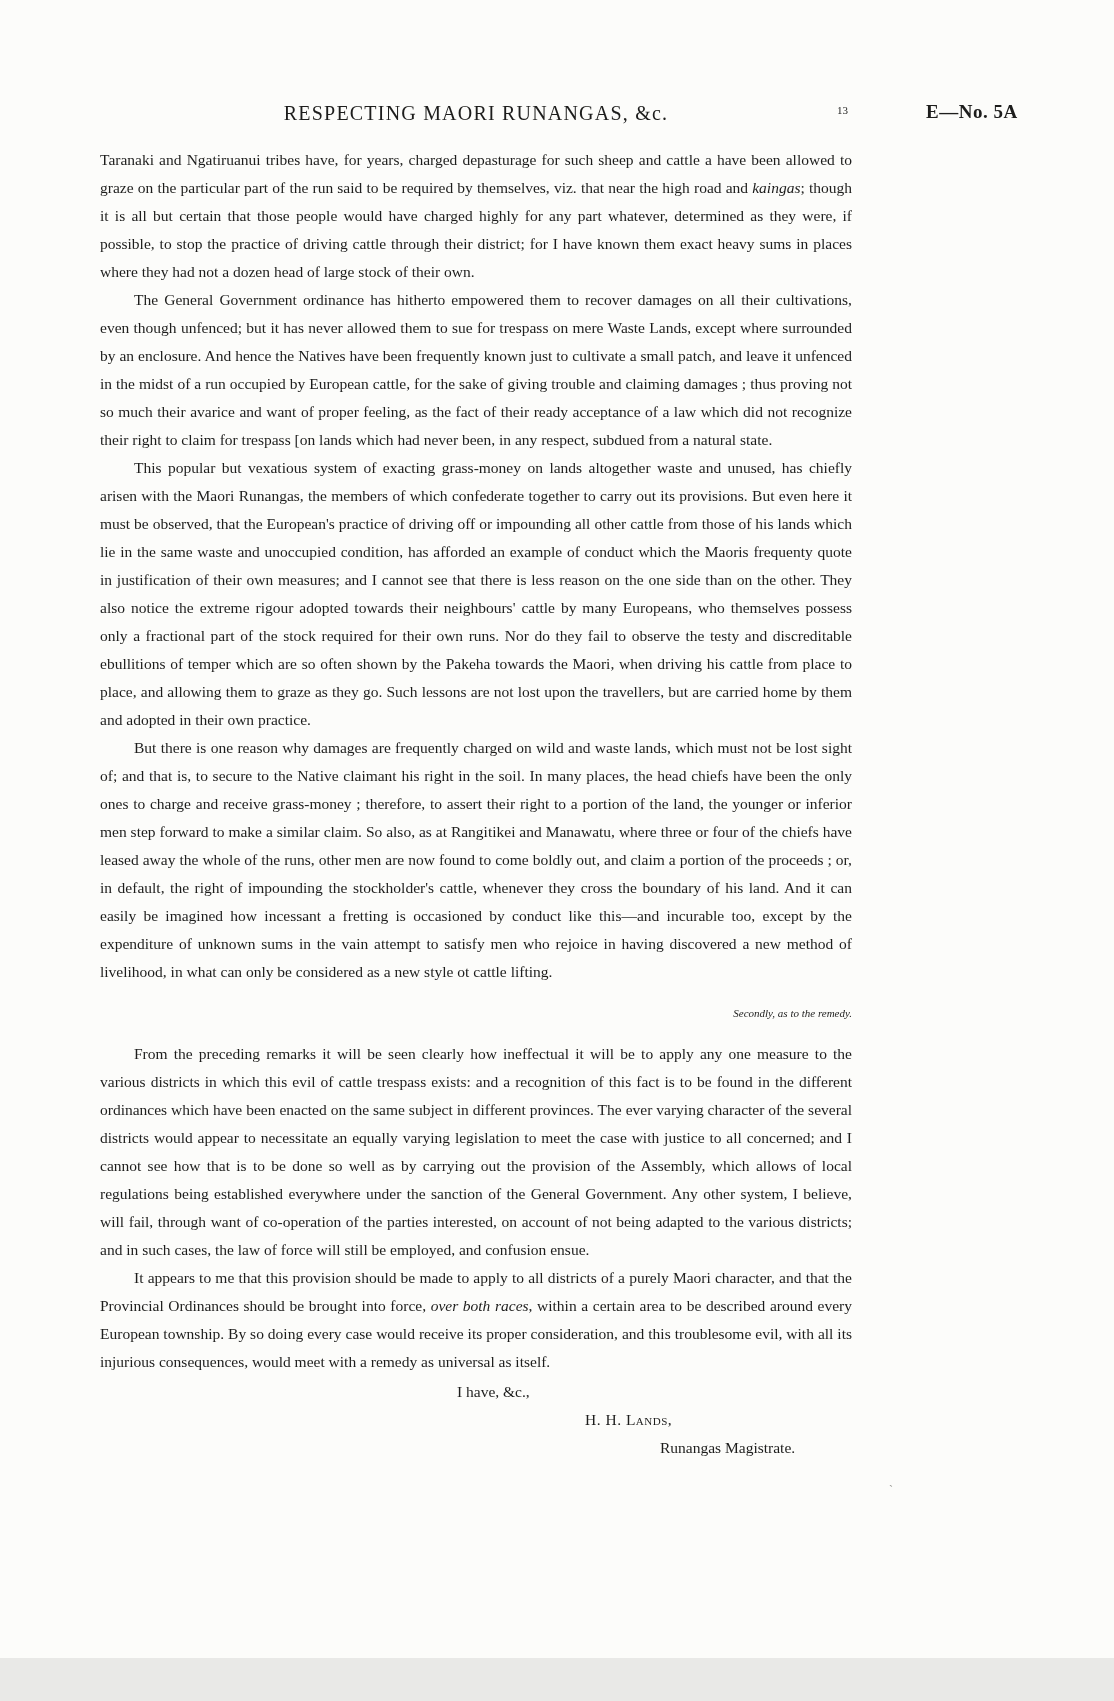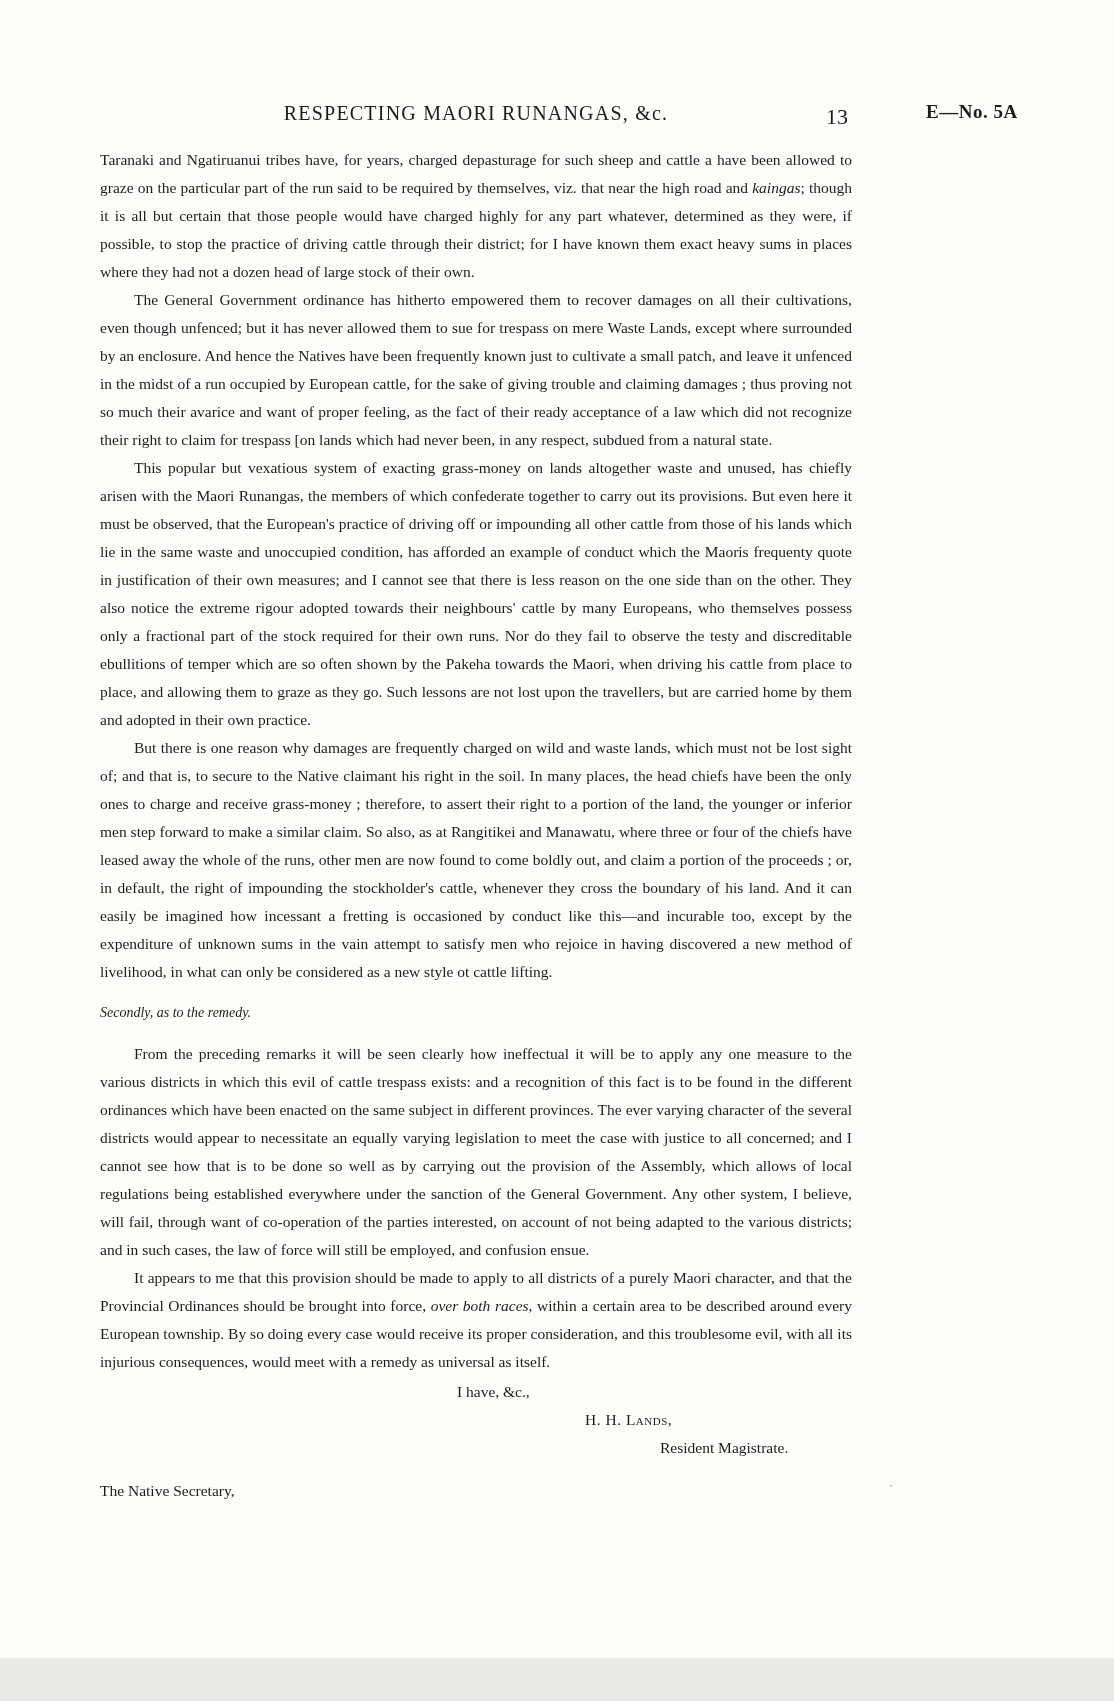--- a/index.html
+++ b/index.html
@@ -25,21 +25,21 @@
     left: 0; right: 0;
     text-align: center;
     font-size: 20px;
     letter-spacing: 1.2px;
     white-space: nowrap;
   }
   .page-number {
     position: absolute;
     right: 4px;
     top: 2px;
-    font-size: 22px;
+    font-size: 11px;
   }
   .doc-ref {
     position: absolute;
     top: 101px;
     left: 926px;
     font-size: 19px;
     font-weight: bold;
     letter-spacing: 0.5px;
     white-space: nowrap;
   }
@@ -50,24 +50,24 @@
     width: 752px;
     font-size: 15.5px;
     line-height: 28px;
     text-align: justify;
   }
   .para { margin: 0; text-indent: 34px; }
   .para.no-indent { text-indent: 0; }
   .it { font-style: italic; }
   .section-heading {
     margin: 13px 0 13px 0;
-    text-align: left;
+    text-align: right;
     font-style: italic;
     font-weight: normal;
-    font-size: 14px;
+    font-size: 11px;
   }
   .closing { margin-top: 2px; text-align: left; }
   .salutation { margin-left: 357px; }
   .signature-name {
     margin-left: 485px;
     font-variant: small-caps;
     letter-spacing: 0.5px;
   }
   .signature-title { margin-left: 560px; }
   .addressee { margin-top: 15px; text-align: left; }
@@ -104,24 +104,23 @@
 
     <h3 class="section-heading">Secondly, as to the remedy.</h3>
 
     <p class="para"><span>From the preceding remarks it will be seen clearly how ineffectual it will be to apply any one measure to the various districts in which this evil of cattle trespass exists: and a recognition of this fact is to be found in the different ordinances which have been enacted on the same subject in different provinces.  The ever varying character of the several districts would appear to necessitate an equally varying legislation to meet the case with justice to all concerned; and I cannot see how that is to be done so well as by carrying out the provision of the Assembly, which allows of local regulations being established everywhere under the sanction of the General Government.  Any other system, I believe, will fail, through want of co-operation of the parties interested, on account of not being adapted to the various districts; and in such cases, the law of force will still be employed, and confusion ensue.</span></p>
 
     <p class="para"><span>It appears to me that this provision should be made to apply to all districts of a purely Maori character, and that the Provincial Ordinances should be brought into force, </span><span class="it">over both races</span><span>, within a certain area to be described around every European township.  By so doing every case would receive its proper consideration, and this troublesome evil, with all its injurious consequences, would meet with a remedy as universal as itself.</span></p>
 
     <div class="closing">
       <div class="salutation">I have, &amp;c.,</div>
       <div class="signature-name">H. H. Lands,</div>
-      <div class="signature-title">Resident Magistrate.</div>
+      <div class="signature-title">Runangas Magistrate.</div>
     </div>
 
     <div class="addressee">
-      <div class="addressee-name">The Native Secretary,</div>
     </div>
 
   </main>
 
   <span class="scan-speck">`</span>
 
 </div>
 
 </body></html>

